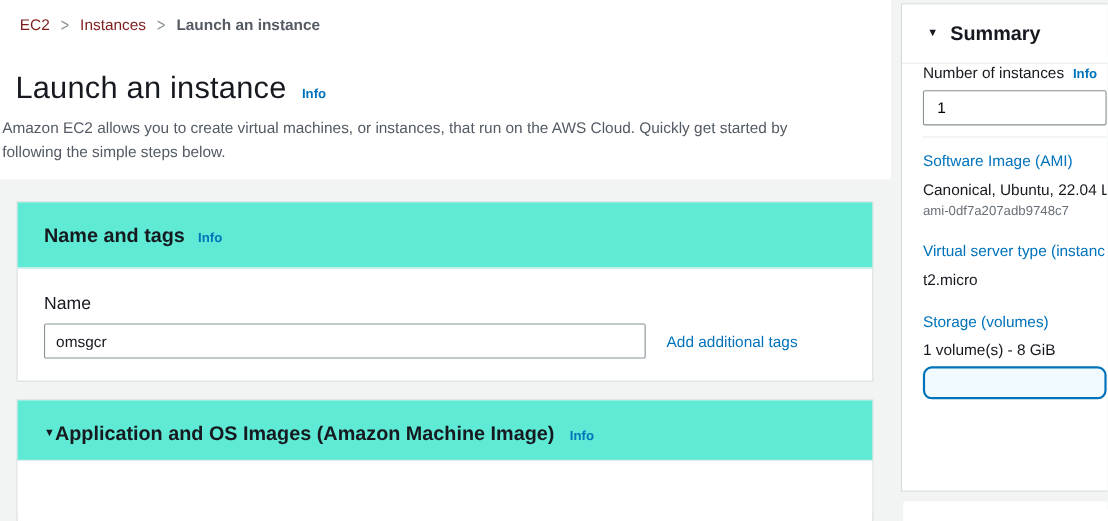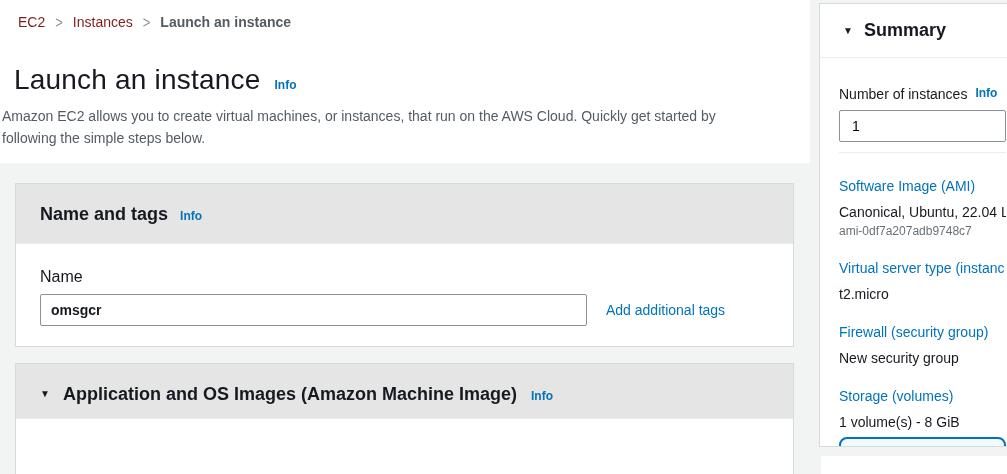--- a/index.html
+++ b/index.html
@@ -64,21 +64,21 @@
 
   
   .card {
     position: absolute;
     left: 15px;
     width: 779px;
     background: #ffffff;
     border: 1px solid #d5dbdb;
   }
   .card-header {
-    background: #e5e5e5;
+    background: #5eead4;
     border-bottom: 1px solid #eaeded;
   }
   .card-title {
     font-size: 18px;
     font-weight: 700;
     color: #16191f;
   }
 
   .card-name-tags { top: 183px; }
   .card-name-tags .card-header {
@@ -93,21 +93,20 @@
   .text-input {
     height: 32px;
     border: 1px solid #879196;
     border-radius: 2px;
     font-family: "Liberation Sans", sans-serif;
     font-size: 14px;
     color: #16191f;
     padding: 0 10px;
     background: #fff;
     outline: none;
-    font-weight: bold;
   }
   .name-input { width: 547px; }
   .body-link {
     color: #0073bb;
     font-size: 14px;
     text-decoration: none;
     cursor: pointer;
     margin-left: 19px;
   }
 
@@ -117,21 +116,21 @@
     align-items: flex-start;
     padding: 20px 24px 13px 24px;
   }
   .tri {
     font-size: 10px;
     color: #16191f;
     cursor: pointer;
     line-height: 1;
   }
   .ami-header .tri { margin-top: 5px; }
-  .ami-head-content { margin-left: 13px; flex: 1; }
+  .ami-head-content { flex: 1; }
   .ami-title-line { display: flex; align-items: baseline; gap: 14px; }
   .ami-desc {
     margin-top: 7px;
     width: 700px;
     font-size: 13px;
     line-height: 17px;
     color: #545b64;
   }
   .ami-body { height: 48px; background: #fff; }
 
@@ -148,23 +147,22 @@
     display: flex;
     align-items: center;
     gap: 11px;
     padding: 16px 0 16px 23px;
     border-bottom: 1px solid #eaeded;
     background: #fff;
   }
   .summary-header .card-title { font-size: 18px; }
   .summary-body { padding: 0 14px 0 19px; }
   .noi-row {
-    margin-top: 28px;
-    display: flex;
-    align-items: flex-start;
+    display: flex;
+    align-items: flex-end;
     gap: 8px;
     font-size: 14px;
     color: #16191f;
   }
   .noi-input {
     margin-top: 8px;
     width: 100%;
     height: 32px;
     border: 1px solid #879196;
     border-radius: 2px;
@@ -172,21 +170,21 @@
     font-size: 14px;
     padding: 0 12px;
     outline: none;
   }
   .divider {
     margin-top: 10px;
     border-top: 1px solid #eaeded;
   }
   .sum-link {
     display: block;
-    margin-top: 24px;
+    margin-top: 12px;
     color: #0073bb;
     font-size: 14px;
     line-height: 18px;
     text-decoration: none;
     cursor: pointer;
     white-space: nowrap;
     overflow: hidden;
   }
   .sum-group + .sum-group .sum-link { margin-top: 20px; }
   .sum-value {
@@ -285,24 +283,20 @@
         <a class="sum-link">Software Image (AMI)</a>
         <div class="sum-value">Canonical, Ubuntu, 22.04 L</div>
         <div class="sum-sub">ami-0df7a207adb9748c7</div>
       </div>
 
       <div class="sum-group">
         <a class="sum-link">Virtual server type (instanc</a>
         <div class="sum-value">t2.micro</div>
       </div>
 
-      <div class="sum-group">
-        <a class="sum-link">Firewall (security group)</a>
-        <div class="sum-value">New security group</div>
-      </div>
 
       <div class="sum-group">
         <a class="sum-link">Storage (volumes)</a>
         <div class="sum-value">1 volume(s) - 8 GiB</div>
       </div>
 
       <div class="free-tier-box"></div>
     </div>
   </aside>
 

